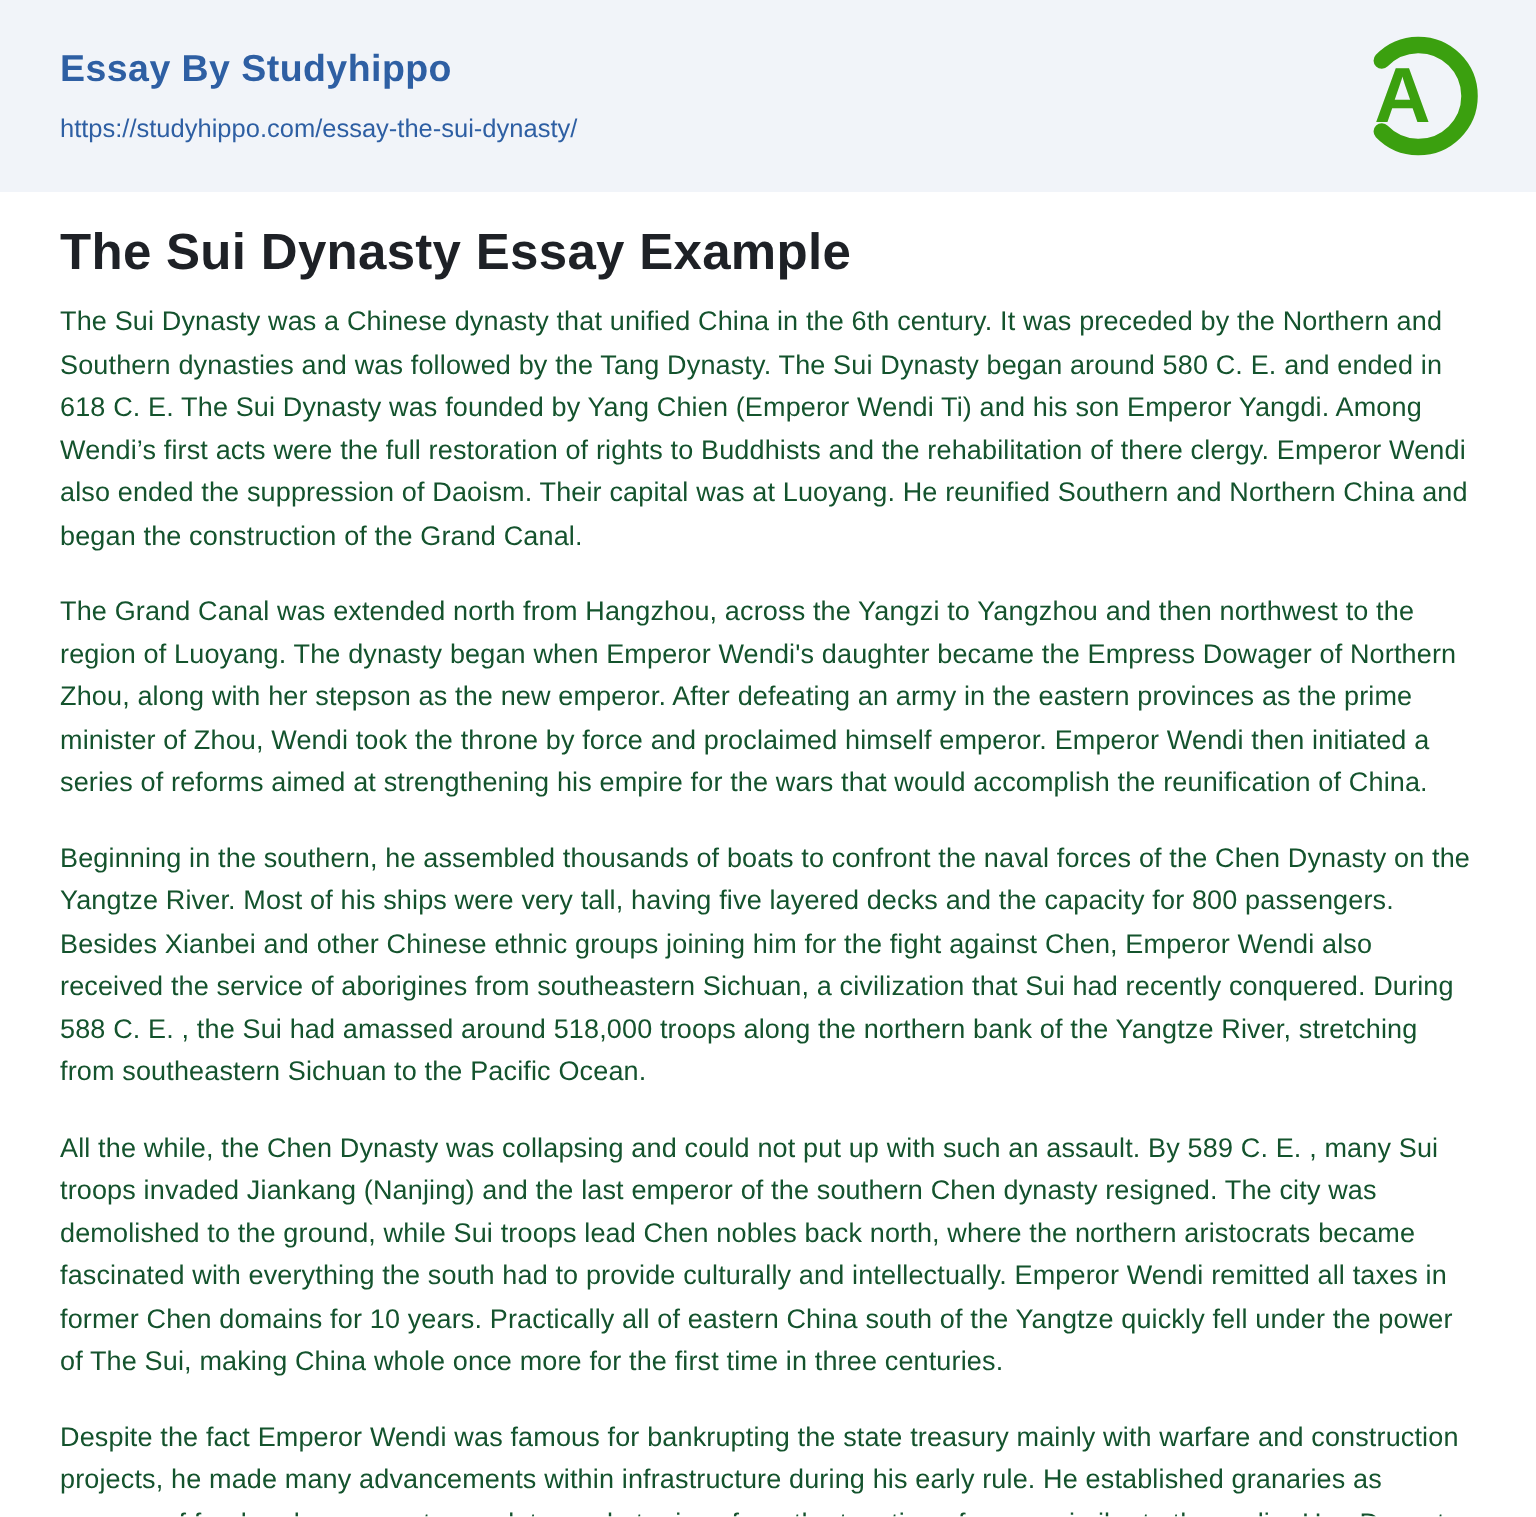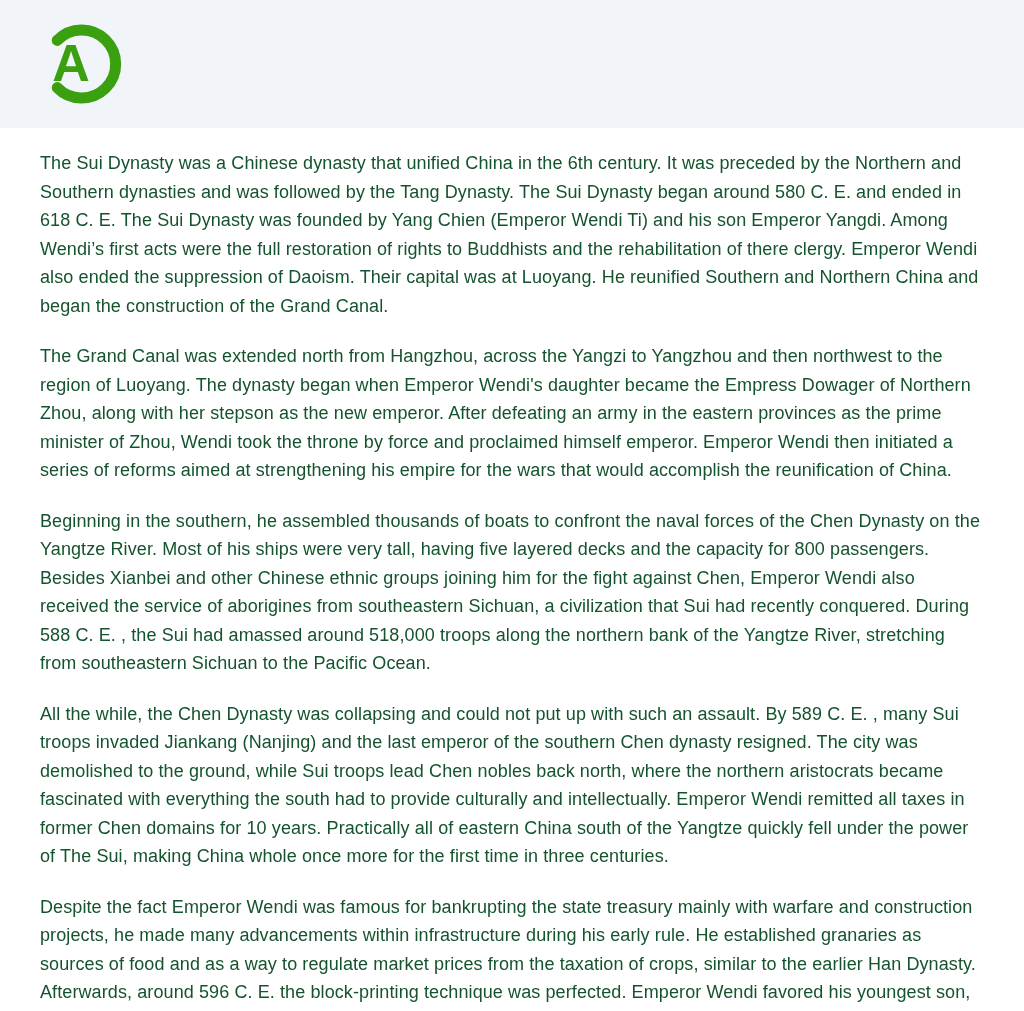--- a/index.html
+++ b/index.html
@@ -52,30 +52,35 @@
     margin-bottom: 22px;
     letter-spacing: 0.1px;
   }
 </style>
 </head>
 <body>
 
 <div class="page">
 
   <header class="header">
+    <div class="header-text">
+      <div class="byline">Essay By Studyhippo</div>
+      <a class="url" href="#">https://studyhippo.com/essay-the-sui-dynasty/</a>
+    </div>
     <div class="logo">
       <svg viewBox="0 0 82 96" aria-hidden="true">
 
         <path d="M 17.2 24.4 A 34 34 0 1 1 17.2 71.6" fill="none" stroke="#3ba00f" stroke-width="11" stroke-linecap="round" transform="translate(0,0)"></path>
         <text x="31" y="65" text-anchor="middle" font-family="Liberation Sans, sans-serif" font-size="52" font-weight="bold" fill="#3ba00f">A</text>
       </svg>
     </div>
   </header>
 
   <main class="content">
+    <h1 class="essay-title">The Sui Dynasty Essay Example</h1>
 
     <p>The Sui Dynasty was a Chinese dynasty that unified China in the 6th century. It was preceded by the Northern and Southern dynasties and was followed by the Tang Dynasty. The Sui Dynasty began around 580 C. E. and ended in 618 C. E. The Sui Dynasty was founded by Yang Chien (Emperor Wendi Ti) and his son Emperor Yangdi. Among Wendi’s first acts were the full restoration of rights to Buddhists and the rehabilitation of there clergy. Emperor Wendi also ended the suppression of Daoism. Their capital was at Luoyang. He reunified Southern and Northern China and began the construction of the Grand Canal.</p>
     <p>The Grand Canal was extended north from Hangzhou, across the Yangzi to Yangzhou and then northwest to the region of Luoyang. The dynasty began when Emperor Wendi's daughter became the Empress Dowager of Northern Zhou, along with her stepson as the new emperor. After defeating an army in the eastern provinces as the prime minister of Zhou, Wendi took the throne by force and proclaimed himself emperor. Emperor Wendi then initiated a series of reforms aimed at strengthening his empire for the wars that would accomplish the reunification of China.</p>
     <p>Beginning in the southern, he assembled thousands of boats to confront the naval forces of the Chen Dynasty on the Yangtze River. Most of his ships were very tall, having five layered decks and the capacity for 800 passengers. Besides Xianbei and other Chinese ethnic groups joining him for the fight against Chen, Emperor Wendi also received the service of aborigines from southeastern Sichuan, a civilization that Sui had recently conquered. During 588 C. E. , the Sui had amassed around 518,000 troops along the northern bank of the Yangtze River, stretching from southeastern Sichuan to the Pacific Ocean.</p>
     <p>All the while, the Chen Dynasty was collapsing and could not put up with such an assault. By 589 C. E. , many Sui troops invaded Jiankang (Nanjing) and the last emperor of the southern Chen dynasty resigned. The city was demolished to the ground, while Sui troops lead Chen nobles back north, where the northern aristocrats became fascinated with everything the south had to provide culturally and intellectually. Emperor Wendi remitted all taxes in former Chen domains for 10 years. Practically all of eastern China south of the Yangtze quickly fell under the power of The Sui, making China whole once more for the first time in three centuries.</p>
     <p>Despite the fact Emperor Wendi was famous for bankrupting the state treasury mainly with warfare and construction projects, he made many advancements within infrastructure during his early rule. He established granaries as sources of food and as a way to regulate market prices from the taxation of crops, similar to the earlier Han Dynasty. Afterwards, around 596 C. E. the block-printing technique was perfected. Emperor Wendi favored his youngest son, Yang Guang as heir, ejecting his eldest son. During 601 C. E. Emperor Wendi began a campaign to carr</p>
   </main>
 
 </div>
 

